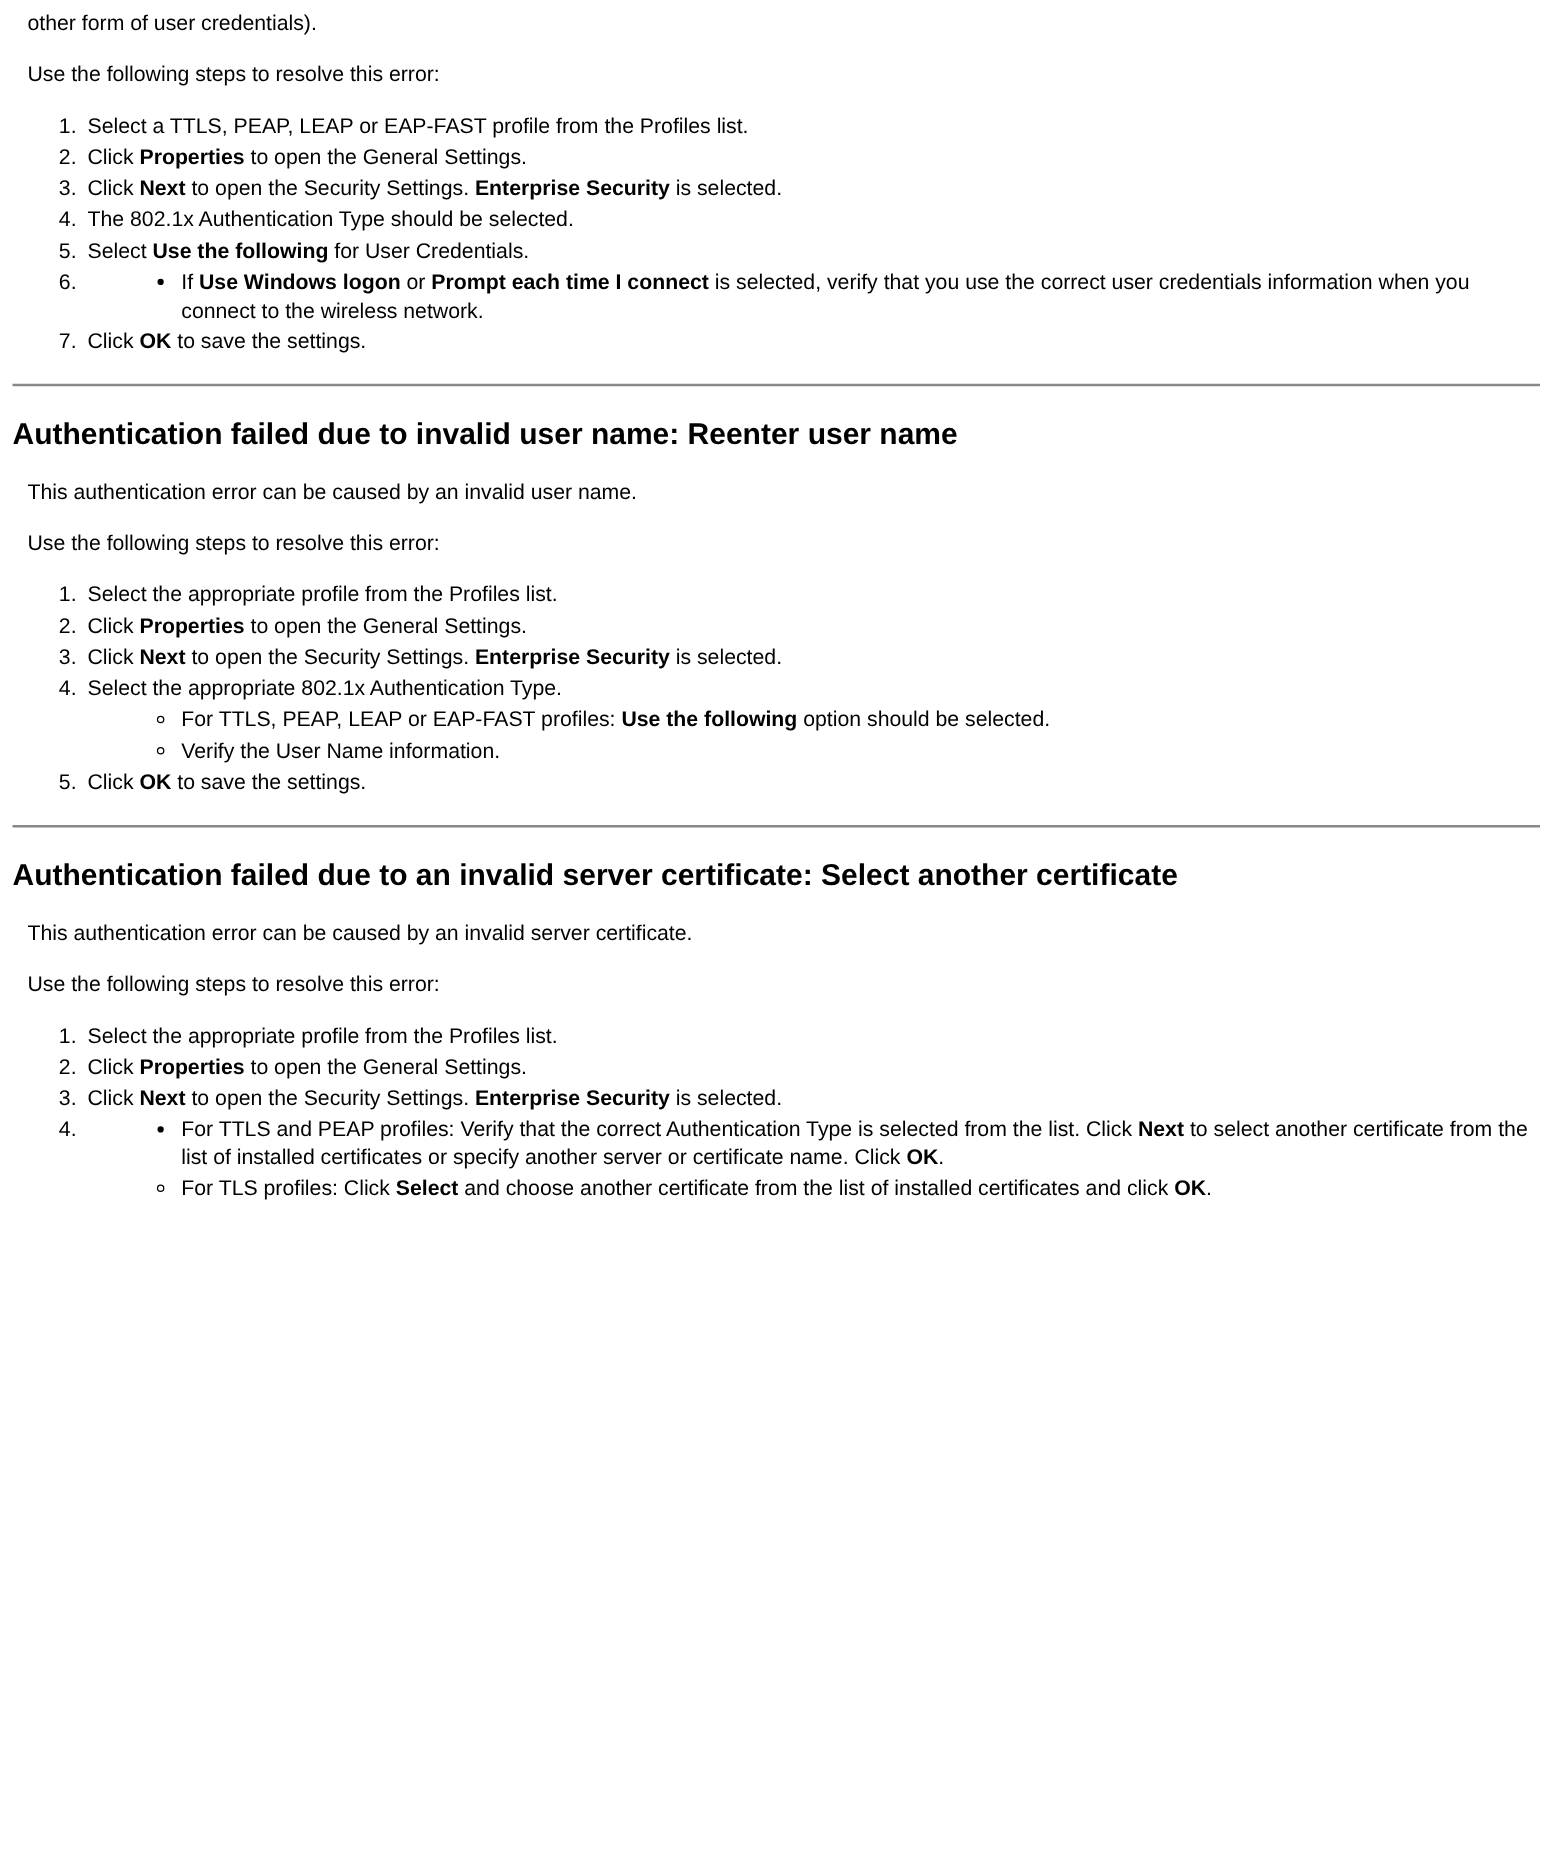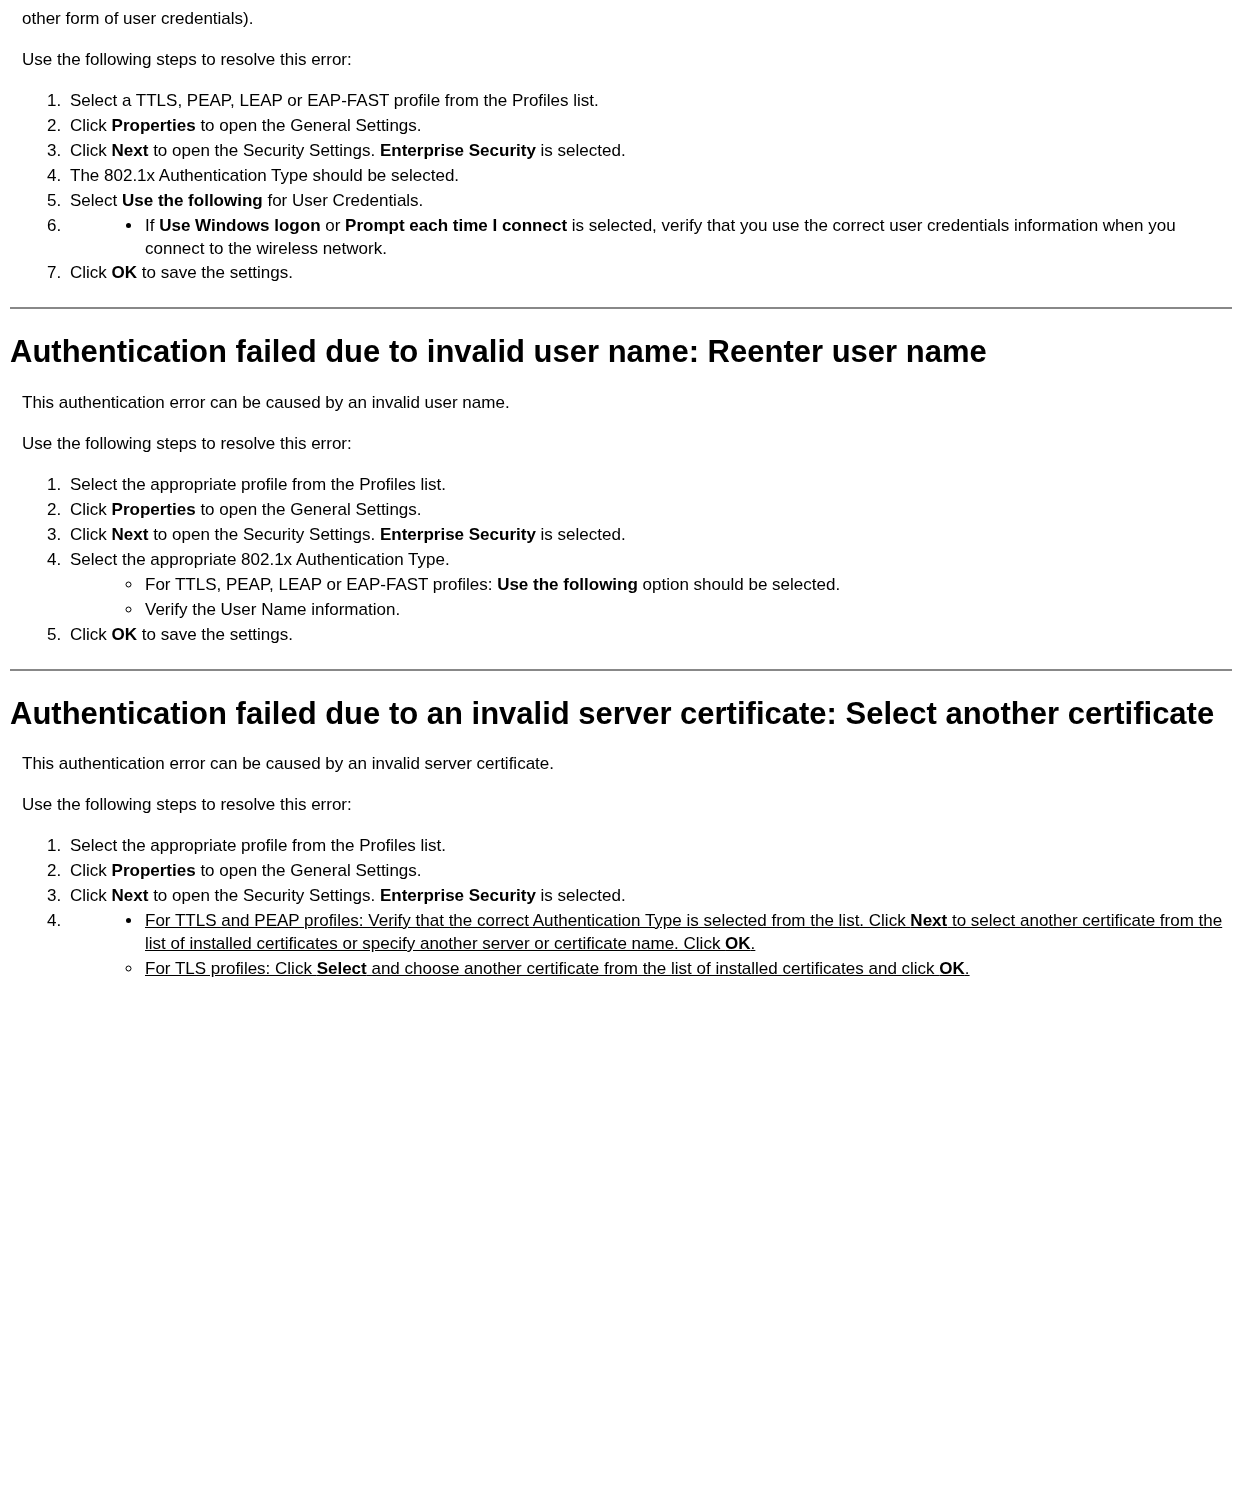--- a/index.html
+++ b/index.html
@@ -5,21 +5,21 @@
   body {
     font-family: Verdana, Geneva, sans-serif;
     font-size: 17px;
     line-height: 1.35;
     margin: 0;
     padding: 8px 10px;
     color: #000;
   }
   p { margin: 0 0 18px 12px; }
   h2 {
-    font-size: 31px;
+    font-size: 24px;
     font-weight: bold;
     margin: 24px 0 20px 0;
     line-height: 1.25;
   }
   ol {
     margin: 0 0 20px 0;
     padding-left: 56px;
   }
   ol > li {
     padding-left: 4px;
@@ -90,18 +90,18 @@
 
 <h2>Authentication failed due to an invalid server certificate: Select another certificate</h2>
 <p>This authentication error can be caused by an invalid server certificate.</p>
 <p>Use the following steps to resolve this error:</p>
 
 <ol>
   <li>Select the appropriate profile from the Profiles list.</li>
   <li><span>Click </span><b>Properties</b><span> to open the General Settings.</span></li>
   <li><span>Click </span><b>Next</b><span> to open the Security Settings. </span><b>Enterprise Security</b><span> is selected.</span></li>
   <li>
-    <ul class="disc" style="padding-left:46px;text-decoration:underline;">
+    <ul class="disc" style="padding-left:46px;">
       <li><span>For TTLS and PEAP profiles: Verify that the correct Authentication Type is selected from the list. Click </span><b>Next</b><span> to select another certificate from the list of installed certificates or specify another server or certificate name. Click </span><b>OK</b><span>.</span></li>
       <li style="list-style-type:circle;"><span>For TLS profiles: Click </span><b>Select</b><span> and choose another certificate from the list of installed certificates and click </span><b>OK</b><span>.</span></li>
     </ul>
   </li>
 </ol>
 
 </body></html>

